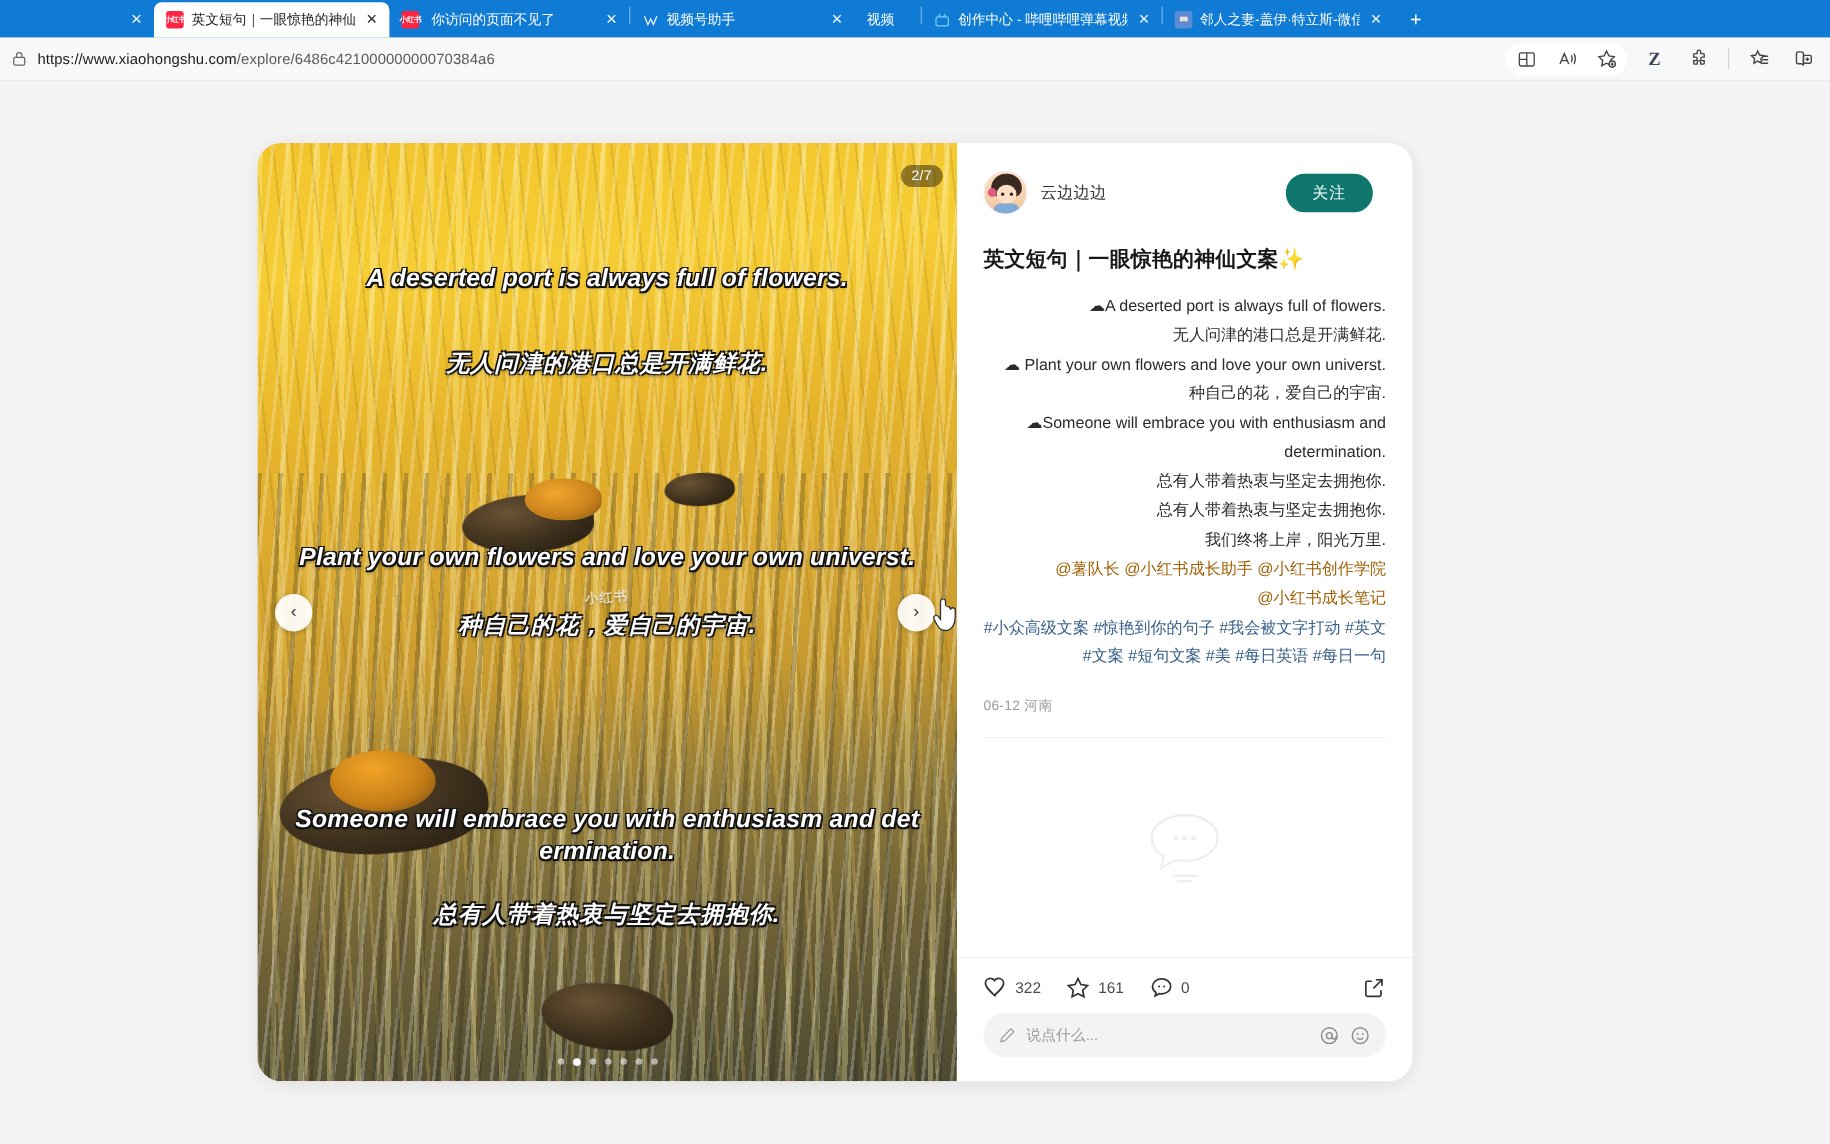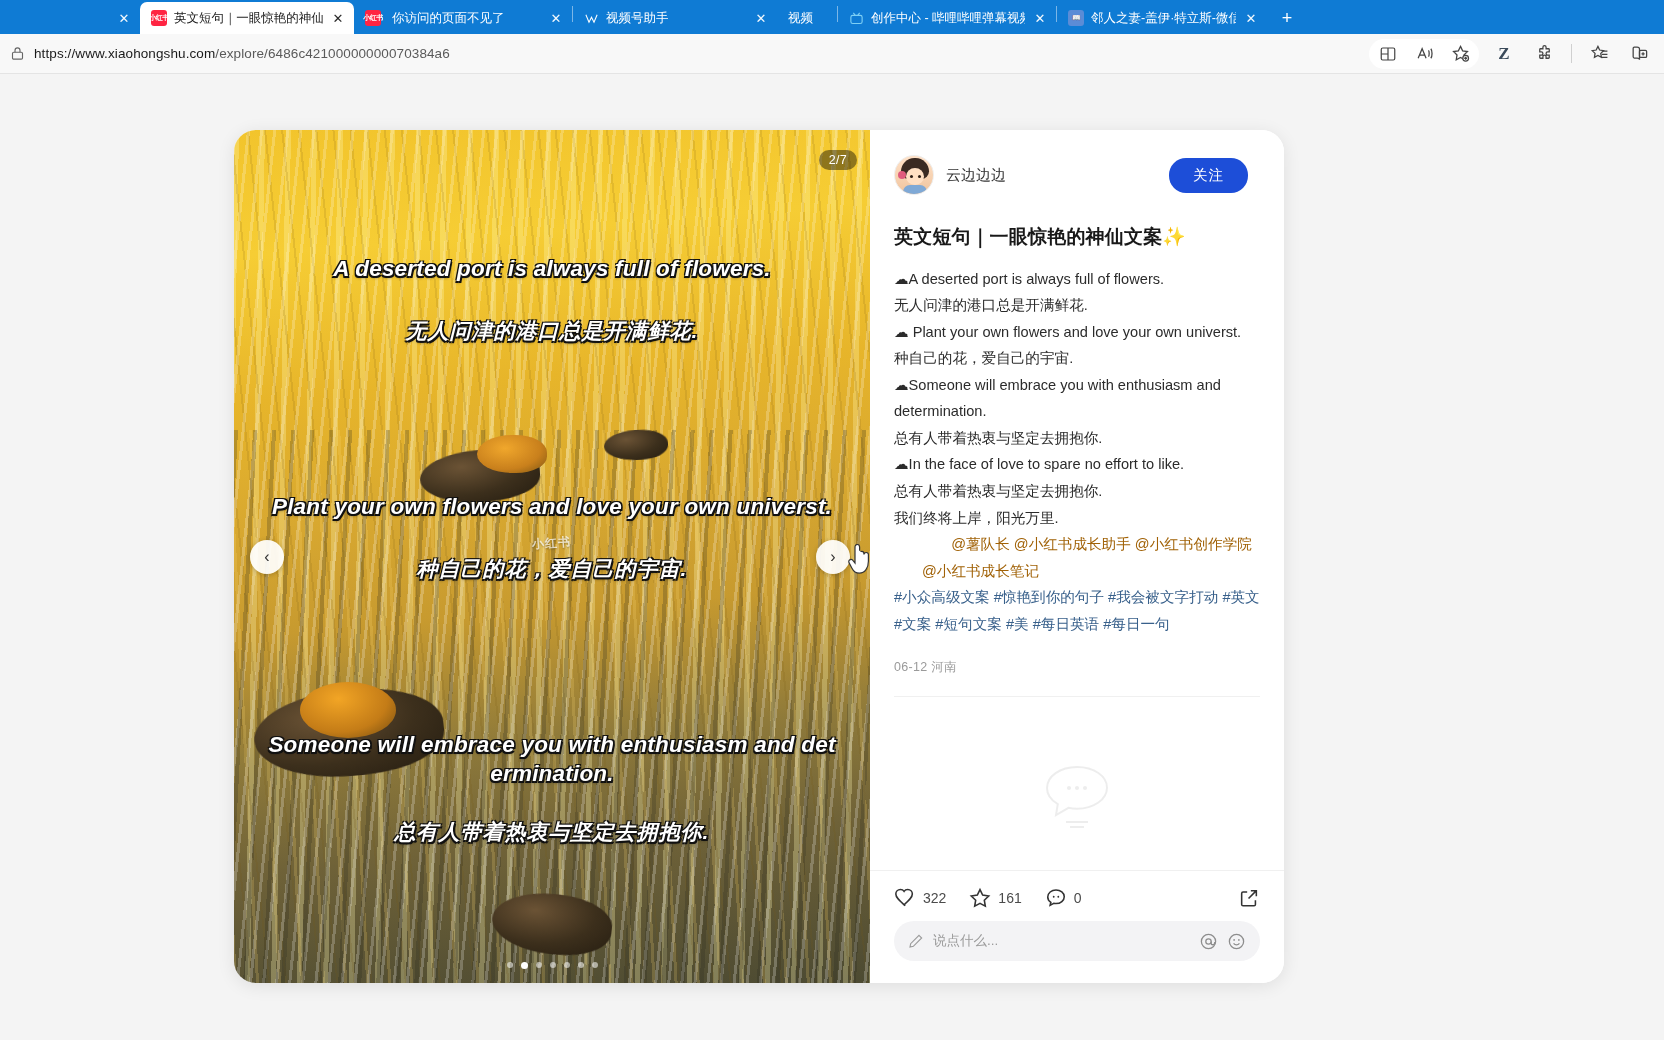--- a/index.html
+++ b/index.html
@@ -110,21 +110,21 @@
   .media-text {
     position: absolute; left: 0; right: 0; text-align: center;
     color: #fff; font-style: italic; font-weight: bold;
     font-family: "Liberation Sans", "DejaVu Sans", sans-serif;
     text-shadow: 1.6px 1.6px 0 #111, -1.2px -1.2px 0 #111, 1.6px -1.2px 0 #111,
                  -1.2px 1.6px 0 #111, 0 2px 3px rgba(0,0,0,.5);
     padding: 0 28px; line-height: 1.3;
   }
   .mt-en { font-size: 22.5px; letter-spacing: .2px; }
   .mt-cn { font-size: 21px; letter-spacing: 1px; }
-  .t1 { top: 124px; } .t2 { top: 187px; }
+  .t1 { top: 108px; } .t2 { top: 187px; }
   .t3 { top: 362px; } .t4 { top: 425px; }
   .t5 { top: 600px; } .t6 { top: 688px; }
 
   .wm {
     position: absolute; left: 298px; top: 405px; color: rgba(255,255,255,.72);
     font-size: 12px; font-weight: bold; letter-spacing: 1px;
     transform: rotate(-4deg); text-shadow: 0 1px 2px rgba(0,0,0,.3);
   }
   .pagebadge {
     position: absolute; right: 13px; top: 20px; background: rgba(0,0,0,.42);
@@ -164,30 +164,30 @@
   .av-face { position: absolute; left: 11px; top: 12px; width: 18px; height: 17px;
     background: #ffe0c4; border-radius: 50%; }
   .av-eye  { position: absolute; width: 3px; height: 3px; background: #2b1d16; border-radius: 50%; top: 19px; }
   .av-eye.l { left: 15px; } .av-eye.r { left: 23px; }
   .av-body { position: absolute; left: 8px; top: 29px; width: 24px; height: 12px;
     background: #7fa9d6; border-radius: 7px 7px 0 0; }
   .av-flower { position: absolute; left: 3px; top: 15px; width: 8px; height: 8px;
     background: #e05b7d; border-radius: 50%; }
   .author-name { font-size: 15px; color: #333; flex: 1; }
   .follow-btn {
-    background: #1d4ed8; color: #fff; font-size: 14.5px; border-radius: 17px;
+    background: #0f766e; color: #fff; font-size: 14.5px; border-radius: 17px;
     padding: 8px 24px; border: none; letter-spacing: 1px; font-weight: 400;
   }
 
   .scrollarea { flex: 1; overflow: hidden; padding: 0 24px; position: relative; }
   .note-title {
     font-size: 19px; font-weight: bold; color: #181818; margin: 29px 0 0 0;
     letter-spacing: .2px; line-height: 1.4;
   }
-  .note-body { margin-top: 15px; font-size: 14.6px; color: #2b2b2b; line-height: 1.82; }
+  .note-body { margin-top: 15px; font-size: 14.6px; color: #2b2b2b; line-height: 1.82; text-align: right; }
   .note-body .ln { }
   .at { color: #a16207; margin-left: 28px; }
   .tag { color: #38608b; }
   .meta { margin-top: 22px; font-size: 12.5px; color: #9a9a9a; letter-spacing: .3px; }
   .rule { margin-top: 20px; height: 1px; background: #f0f0f0; }
 
   .empty {
     display: flex; flex-direction: column; align-items: center; margin-top: 62px; opacity: .5;
   }
 
@@ -383,21 +383,20 @@
         <div class="scrollarea">
           <div class="note-title">英文短句｜一眼惊艳的神仙文案✨</div>
 
           <div class="note-body">
             <div class="ln">☁A deserted port is always full of flowers.</div>
             <div class="ln">无人问津的港口总是开满鲜花.</div>
             <div class="ln">☁ Plant your own flowers and love your own universt.</div>
             <div class="ln">种自己的花，爱自己的宇宙.</div>
             <div class="ln">☁Someone will embrace you with enthusiasm and determination.</div>
             <div class="ln">总有人带着热衷与坚定去拥抱你.</div>
-            <div class="ln">☁In the face of love to spare no effort to like.</div>
             <div class="ln">总有人带着热衷与坚定去拥抱你.</div>
             <div class="ln">我们终将上岸，阳光万里.</div>
             <div class="ln at">　　@薯队长 @小红书成长助手 @小红书创作学院 @小红书成长笔记</div>
             <div class="ln tag">#小众高级文案 #惊艳到你的句子 #我会被文字打动 #英文 #文案 #短句文案 #美 #每日英语 #每日一句</div>
           </div>
 
           <div class="meta">06-12 河南</div>
           <div class="rule"></div>
 
           <div class="empty">

